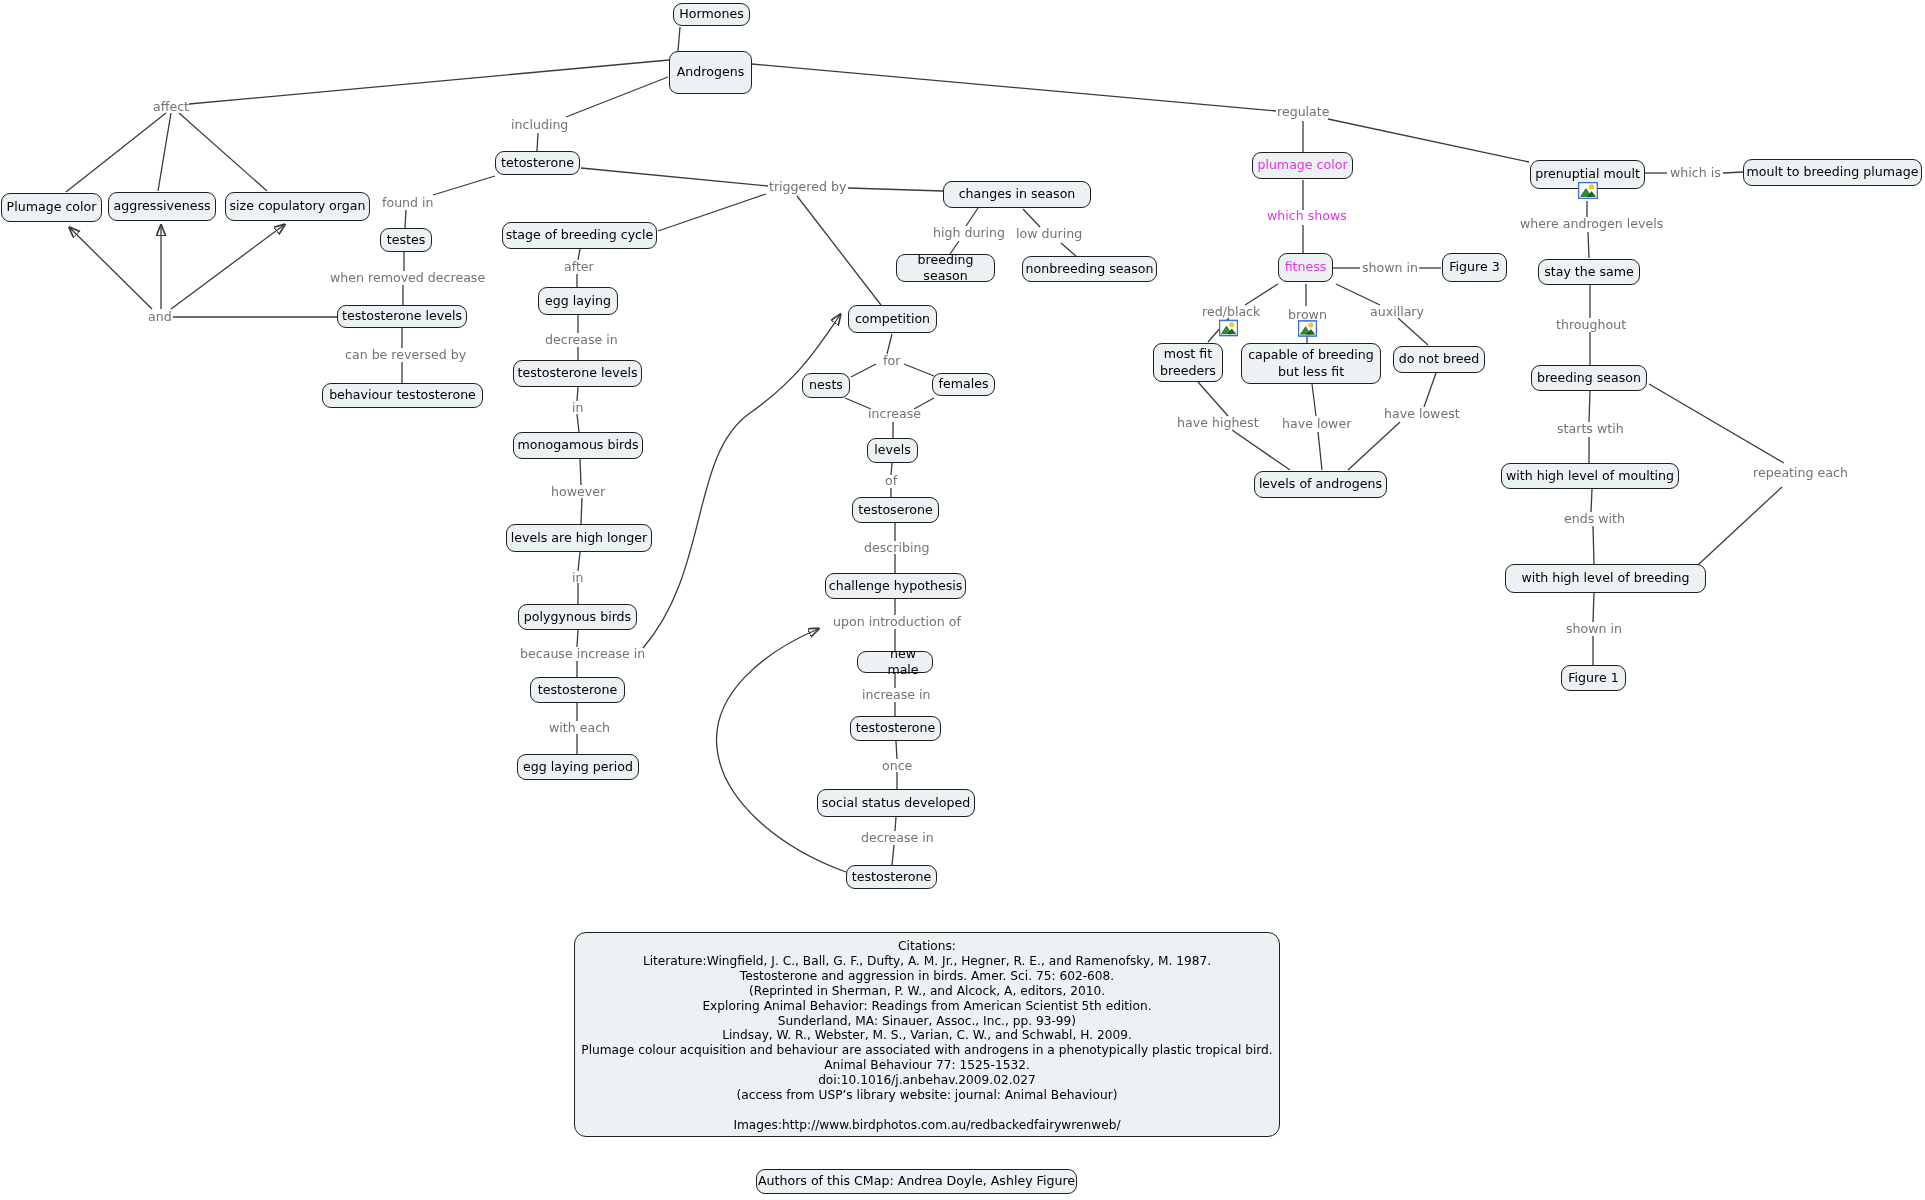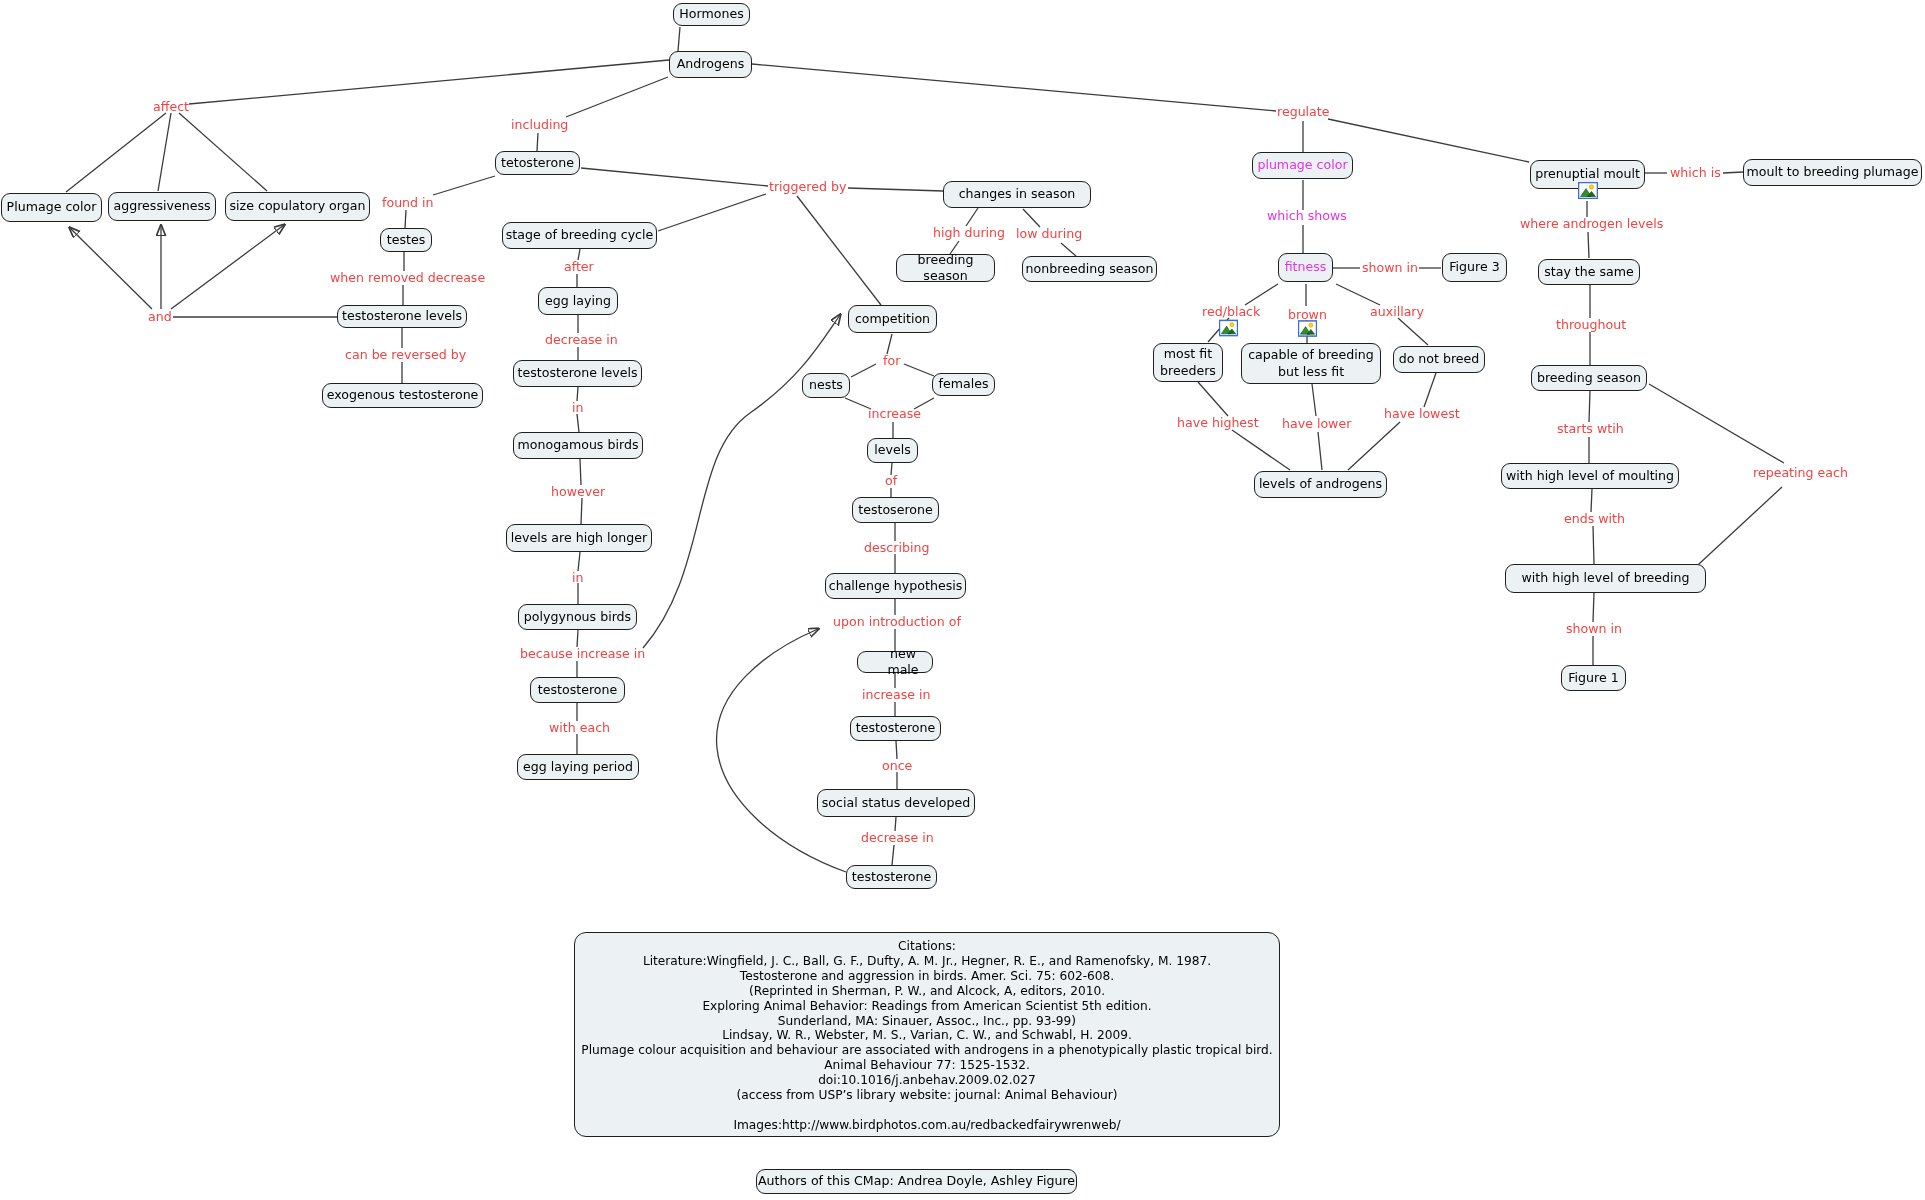--- a/index.html
+++ b/index.html
@@ -3,21 +3,21 @@
 <meta charset="utf-8">
 <style>
   html,body{margin:0;padding:0;background:#ffffff;}
   #stage{position:relative;width:1925px;height:1200px;background:#ffffff;
          font-family:"DejaVu Sans","Liberation Sans",sans-serif;overflow:hidden;}
   #edges{position:absolute;left:0;top:0;width:1925px;height:1200px;}
   #edges path{fill:none;stroke:#3b3b3b;stroke-width:1.3px;}
   .node{position:absolute;display:flex;align-items:center;justify-content:center;
         text-align:center;background:#ecf2f4;border:1.4px solid #1f1f1f;border-radius:9px;
         font-size:12.6px;line-height:1.3;color:#000;white-space:pre-line;box-sizing:border-box;}
-  .link-label{position:absolute;font-size:12.6px;color:#ef4444;white-space:nowrap;line-height:1;}
+  .link-label{position:absolute;font-size:12.6px;color:#737373;white-space:nowrap;line-height:1;}
   .magenta{color:#e433e4;}
   .citations{position:absolute;background:#ecf2f4;border:1.4px solid #1f1f1f;border-radius:12px;
         font-size:12.2px;line-height:14.9px;color:#000;text-align:center;white-space:pre-line;
         box-sizing:border-box;padding-top:6px;}
   .img-icon{position:absolute;}
 </style>
 </head>
 <body>
 
 <div id="stage">
@@ -114,28 +114,28 @@
       <path d="M1590,391 L1589,422"></path>
       <path d="M1589,437 L1589,463"></path>
       <path d="M1592,489 L1591,512"></path>
       <path d="M1593,526 L1594,564"></path>
       <path d="M1594,593 L1593,622"></path>
       <path d="M1593,636 L1593,665"></path>
       <path d="M1649,384 L1784,463"></path>
       <path d="M1782,487 L1686,576"></path>
     </svg>
 <div class="node" style="left: 673px; top: 3px; width: 77px; height: 23px;">Hormones</div>
-    <div class="node" style="left: 669px; top: 51px; width: 83px; height: 27px;">Androgens</div>
+    <div class="node" style="left: 669px; top: 51px; width: 83px; height: 43px;">Androgens</div>
     <div class="node" style="left: 495px; top: 151px; width: 85px; height: 24px;">tetosterone</div>
     <div class="node" style="left: 1px; top: 193px; width: 101px; height: 29px;">Plumage color</div>
     <div class="node" style="left: 108px; top: 192px; width: 108px; height: 29px;">aggressiveness</div>
     <div class="node" style="left: 225px; top: 192px; width: 145px; height: 29px;">size copulatory organ</div>
     <div class="node" style="left: 380px; top: 228px; width: 52px; height: 24px;">testes</div>
     <div class="node" style="left: 337px; top: 305px; width: 130px; height: 23px;">testosterone levels</div>
-    <div class="node" style="left: 322px; top: 383px; width: 161px; height: 25px;">exogenous testosterone</div>
+    <div class="node" style="left: 322px; top: 383px; width: 161px; height: 25px;">behaviour testosterone</div>
     <div class="node" style="left: 502px; top: 222px; width: 155px; height: 27px;">stage of breeding cycle</div>
     <div class="node" style="left: 538px; top: 287px; width: 80px; height: 28px;">egg laying</div>
     <div class="node" style="left: 513px; top: 360px; width: 129px; height: 27px;">testosterone levels</div>
     <div class="node" style="left: 513px; top: 432px; width: 130px; height: 27px;">monogamous birds</div>
     <div class="node" style="left: 506px; top: 524px; width: 146px; height: 28px;">levels are high longer</div>
     <div class="node" style="left: 518px; top: 604px; width: 119px; height: 26px;">polygynous birds</div>
     <div class="node" style="left: 530px; top: 677px; width: 95px; height: 26px;">testosterone</div>
     <div class="node" style="left: 517px; top: 754px; width: 122px; height: 26px;">egg laying period</div>
     <div class="node" style="left: 943px; top: 181px; width: 148px; height: 27px;">changes in season</div>
     <div class="node" style="left: 896px; top: 254px; width: 99px; height: 28px;">breeding season</div>

